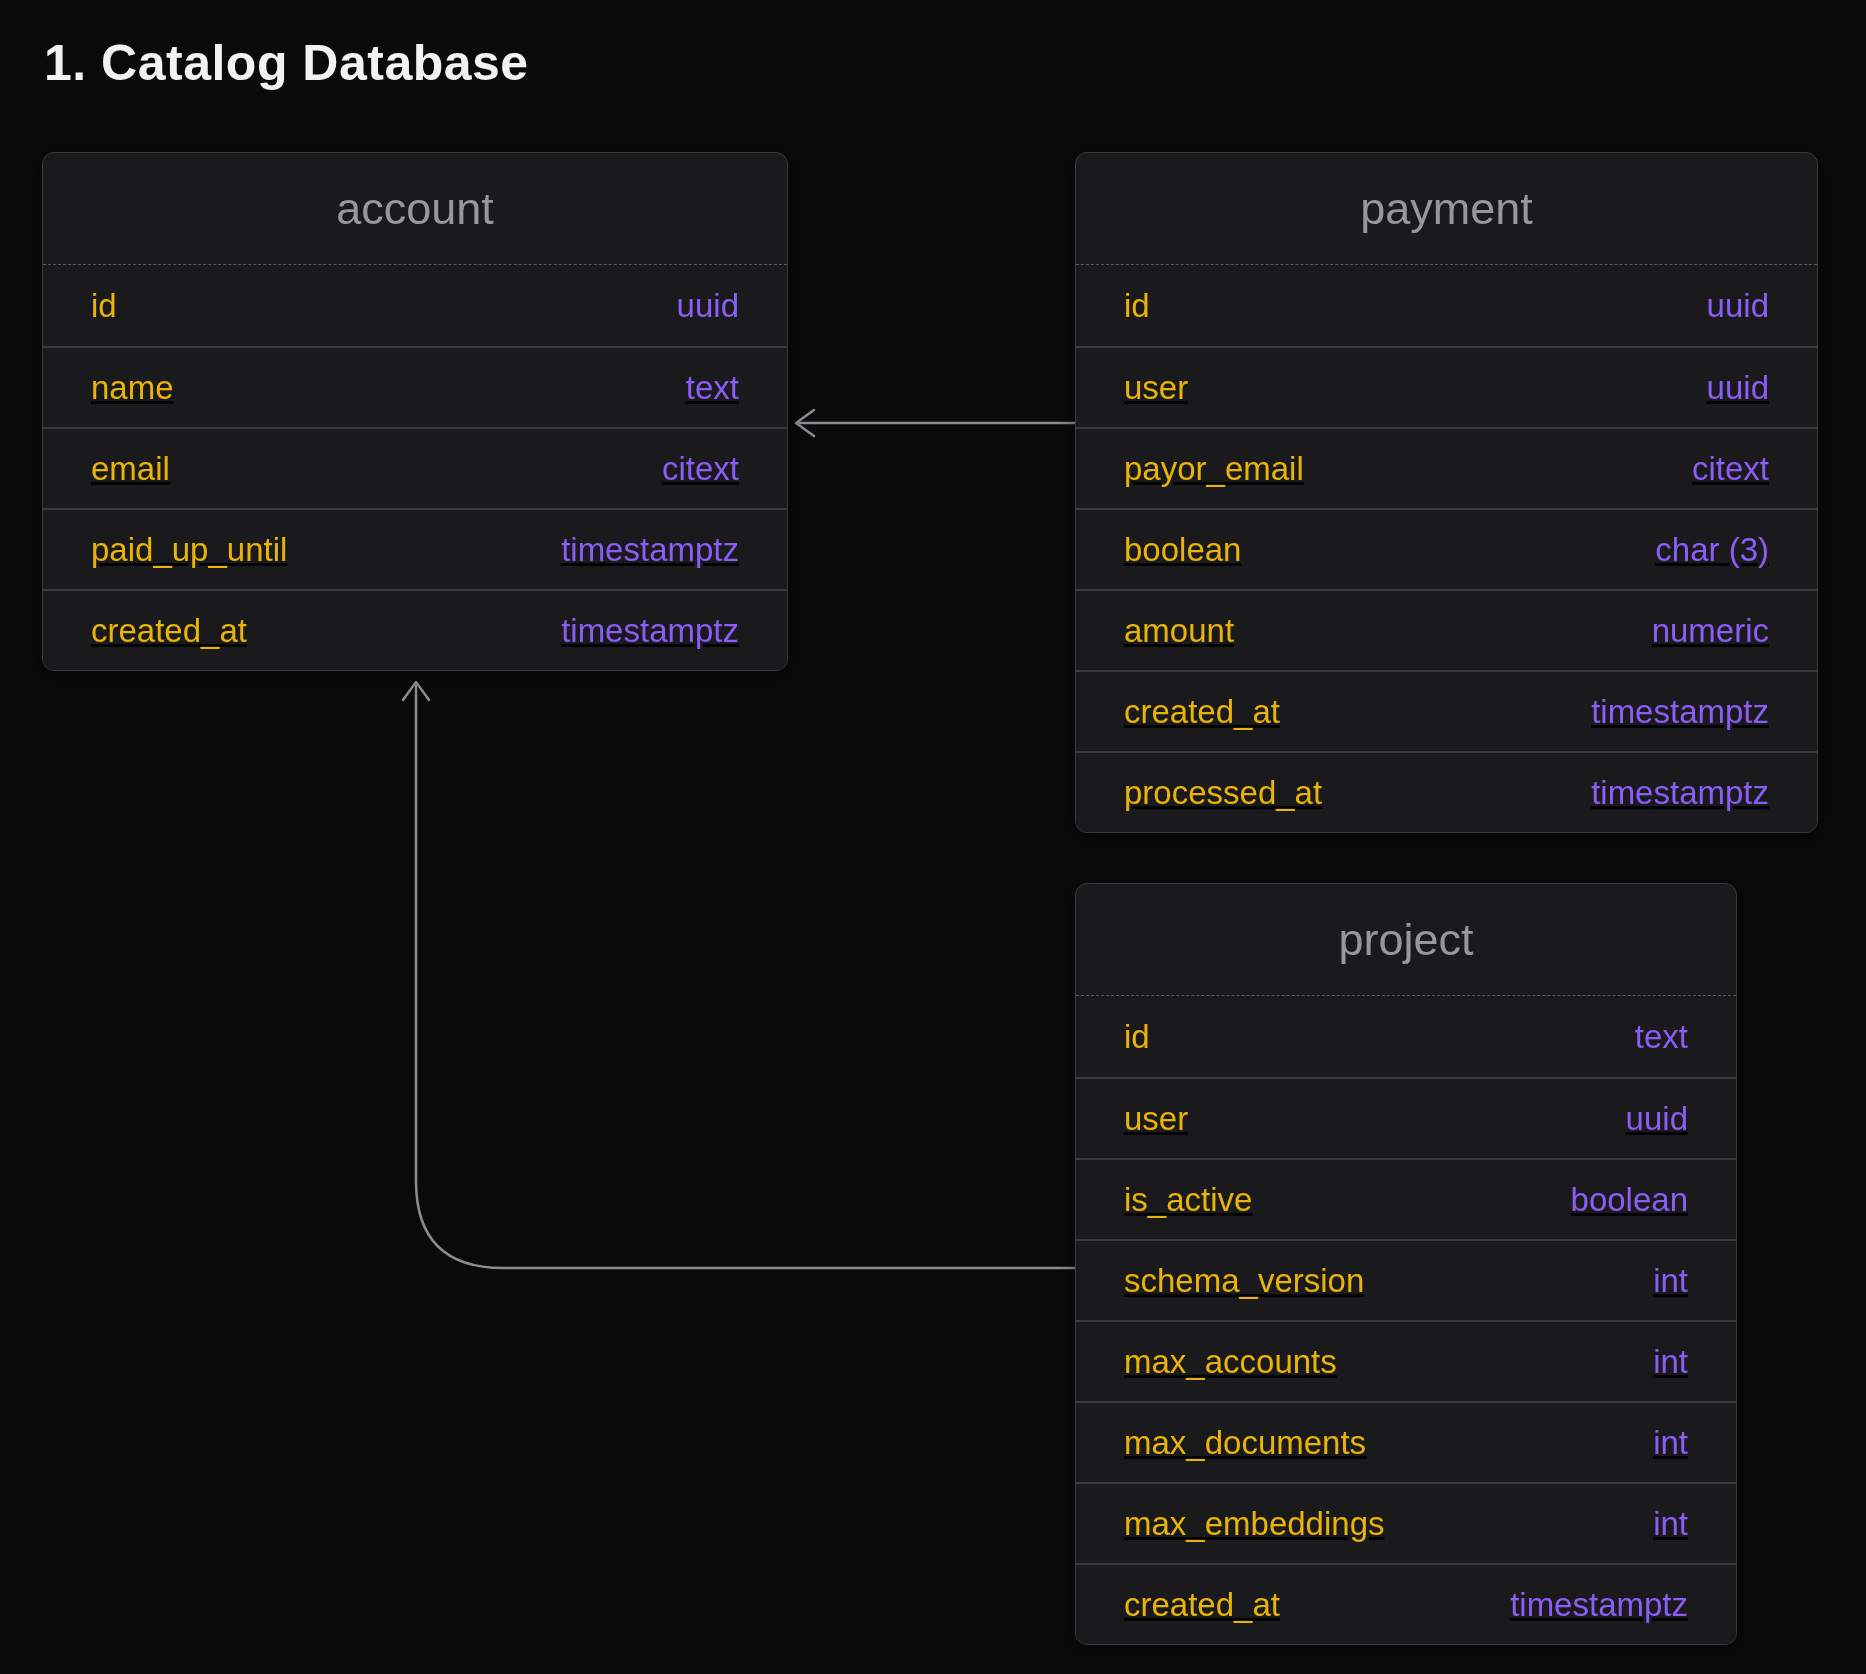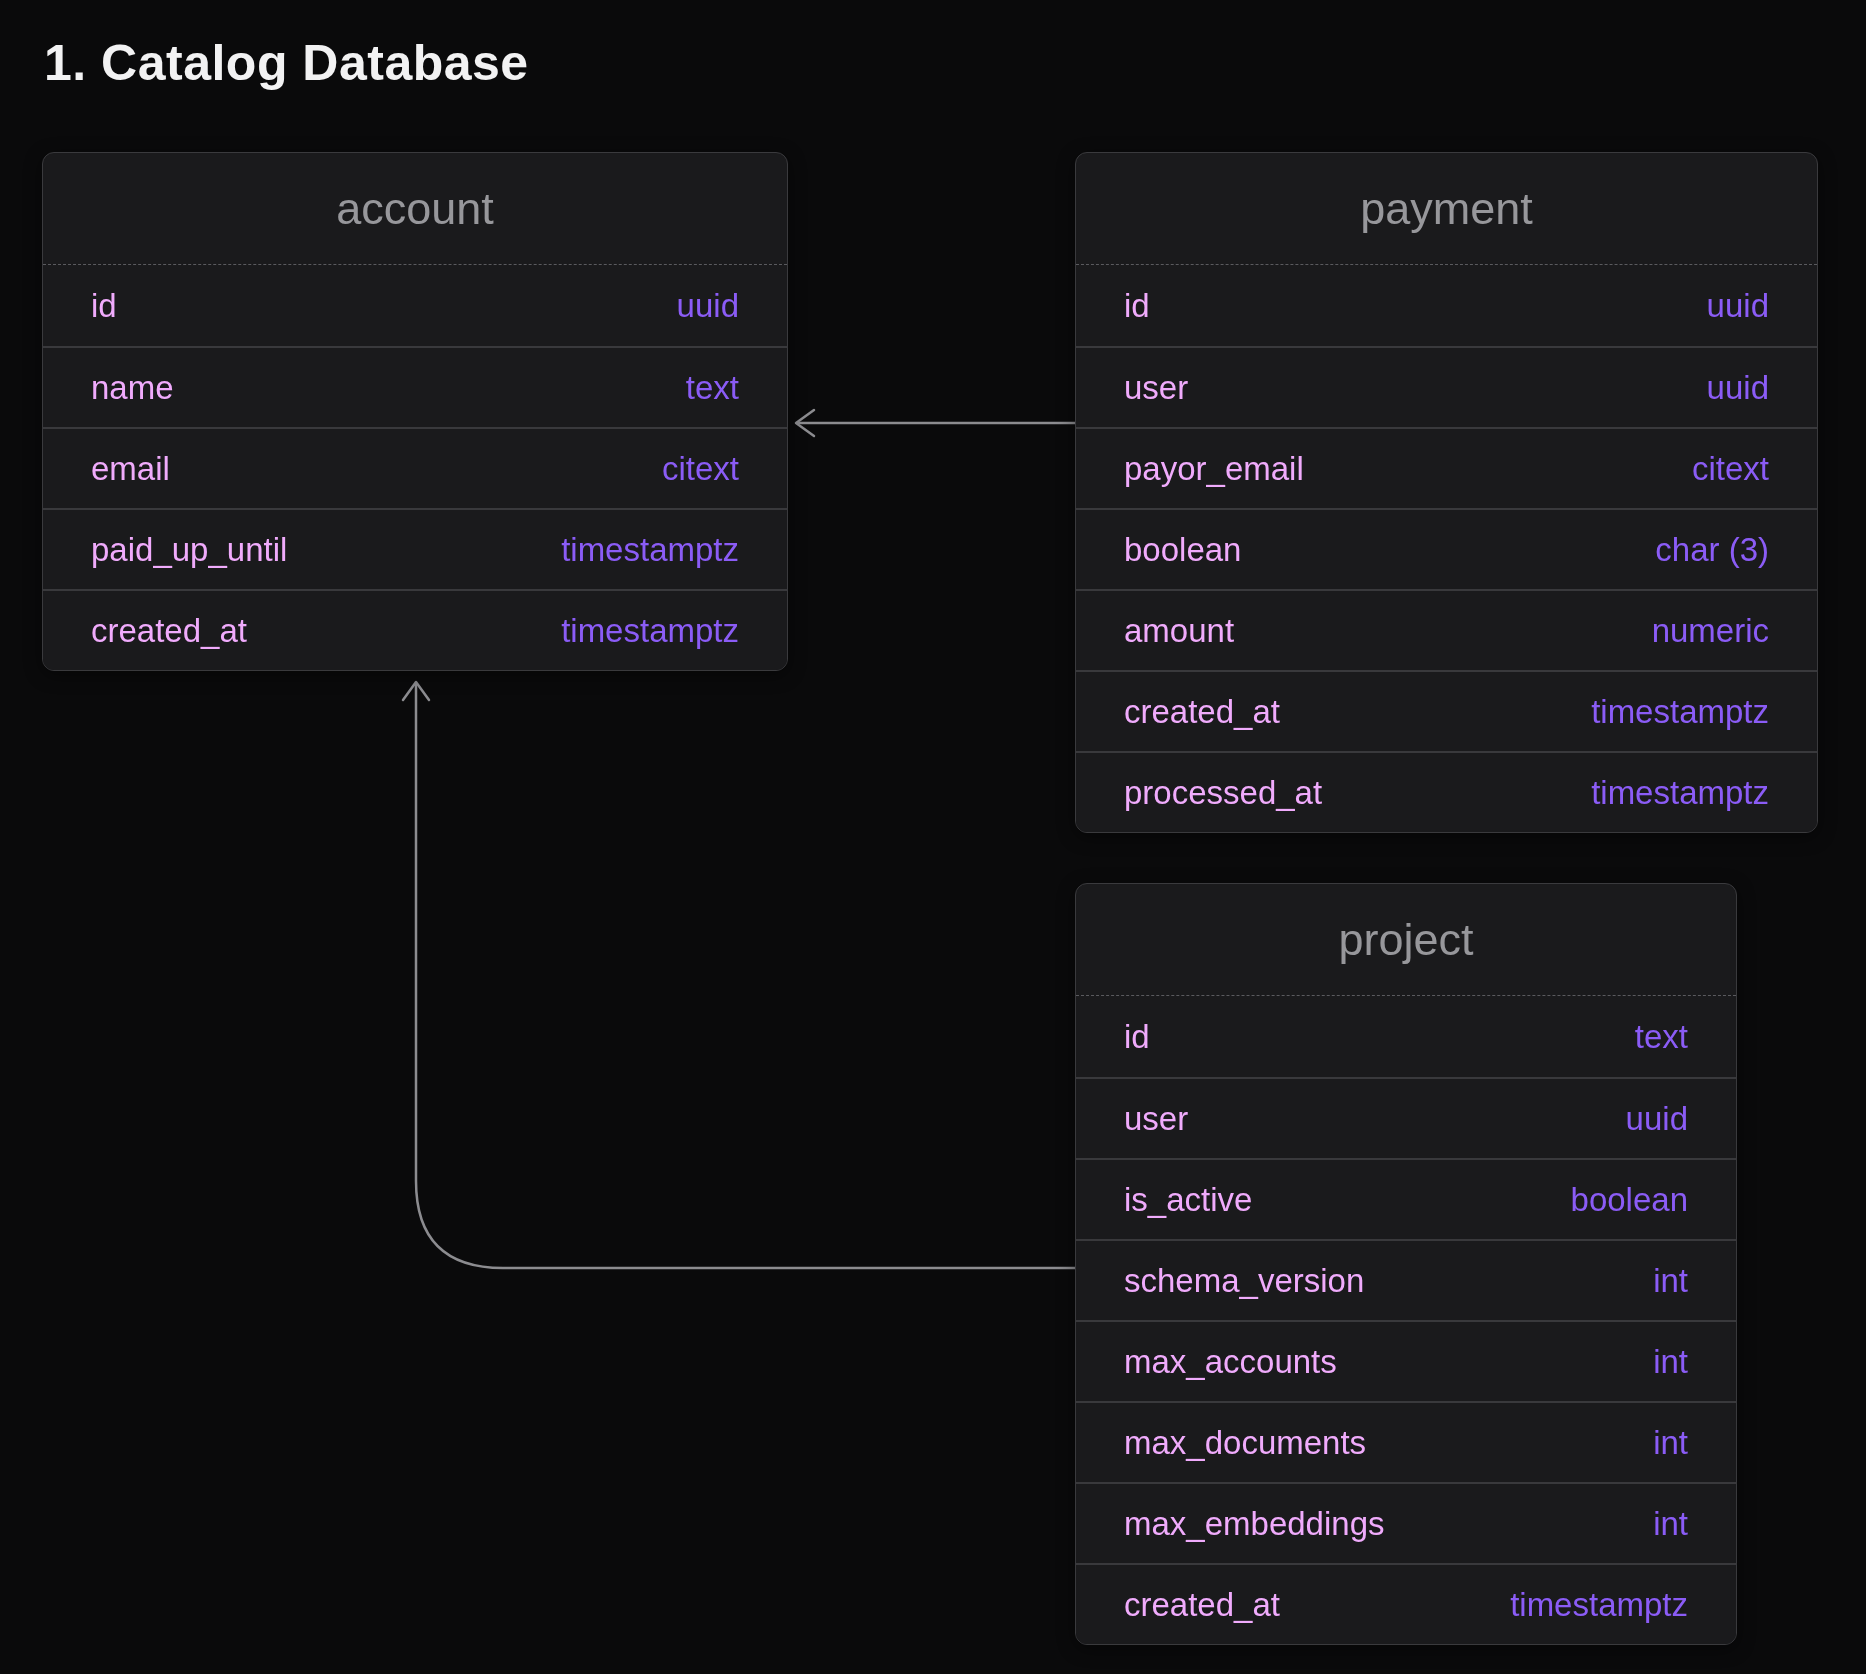--- a/index.html
+++ b/index.html
@@ -43,22 +43,22 @@
   .rows { list-style: none; }
   .row {
     height: 81px;
     display: flex;
     align-items: center;
     justify-content: space-between;
     padding: 0 48px;
     font-size: 33px;
     background: #1a1a1c;
   }
-  .row + .row { border-top: 2px solid #39393c; }
-  .fname { color: #f0abfc; }
+  .row + .row { border-top: 2px solid #39393c; text-decoration: underline; }
+  .fname { color: #eab308; }
   .ftype { color: #8b5cf6; }
   #t-account { left: 42px;   top: 152px; width: 746px; }
   #t-payment { left: 1075px; top: 152px; width: 743px; }
   #t-project { left: 1075px; top: 883px; width: 662px; }
   #edges {
     position: absolute; inset: 0;
     width: 1866px; height: 1674px;
     pointer-events: none;
   }
   #edges path {

